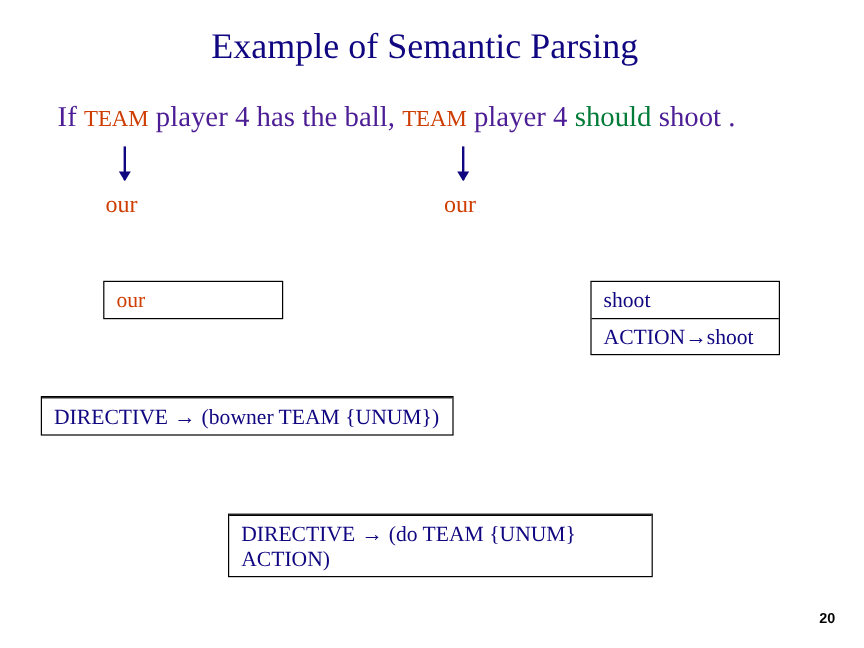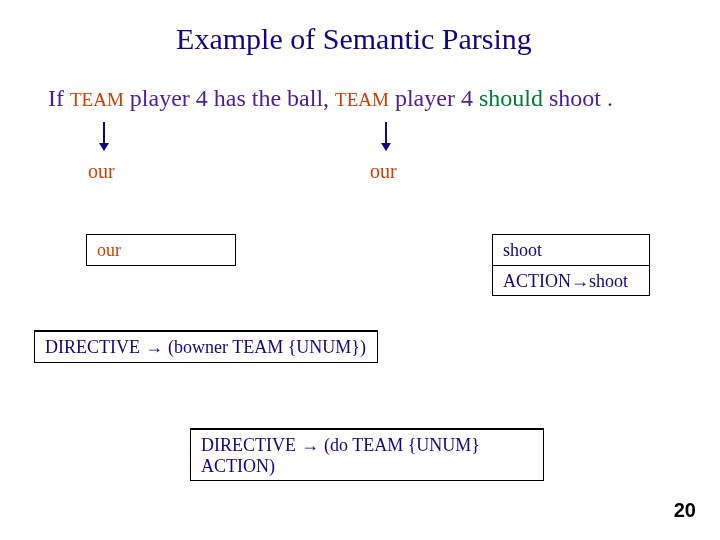--- a/index.html
+++ b/index.html
@@ -22,21 +22,21 @@
   .our-text{color:#ce3d02}
   .navy-text{color:#100680}
   .green-text{color:#007b38}
   .arr{font-family:Arial,sans-serif}
   .boxA{top:234px;left:86px;width:148px}
   .boxB{top:234px;left:270px;width:175px}
   .boxC{top:234px;left:492px;width:156px}
   .boxD{top:330px;left:34px;width:342px}
   .boxE{top:330px;left:420px;width:272px}
   .boxF{top:428px;left:190px;width:352px}
-  .pagenum{position:absolute;right:24px;bottom:18px;font-family:Arial,sans-serif;font-size:20px;font-weight:bold}
+  .pagenum{position:absolute;right:24px;bottom:18px;font-family:Arial,sans-serif;font-size:12px;font-weight:bold}
 </style>
 </head>
 <body>
 
 <div class="page">
 
   <div class="title">Example of Semantic Parsing</div>
 
   <div class="sentence">
     <span class="navy">If</span>

